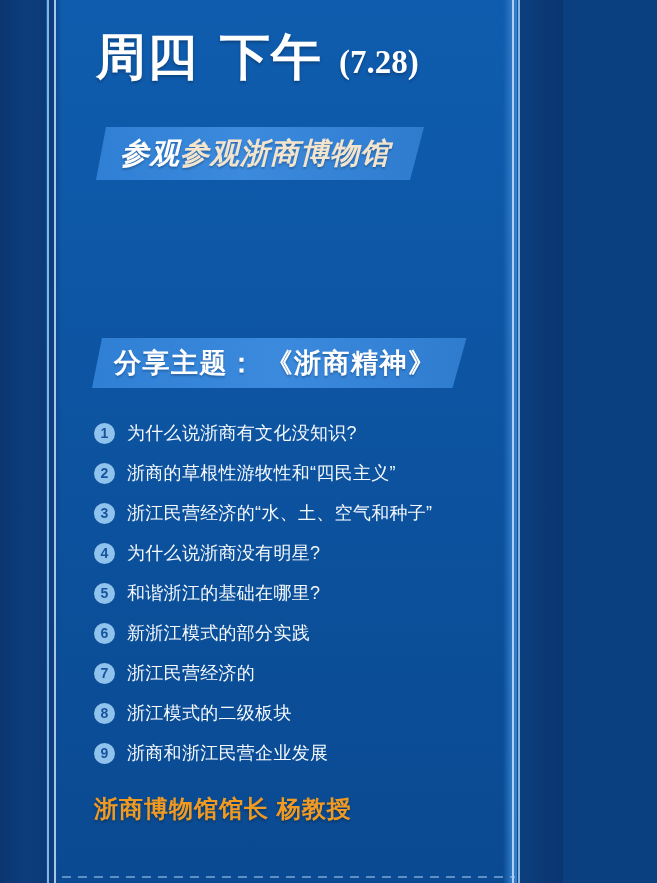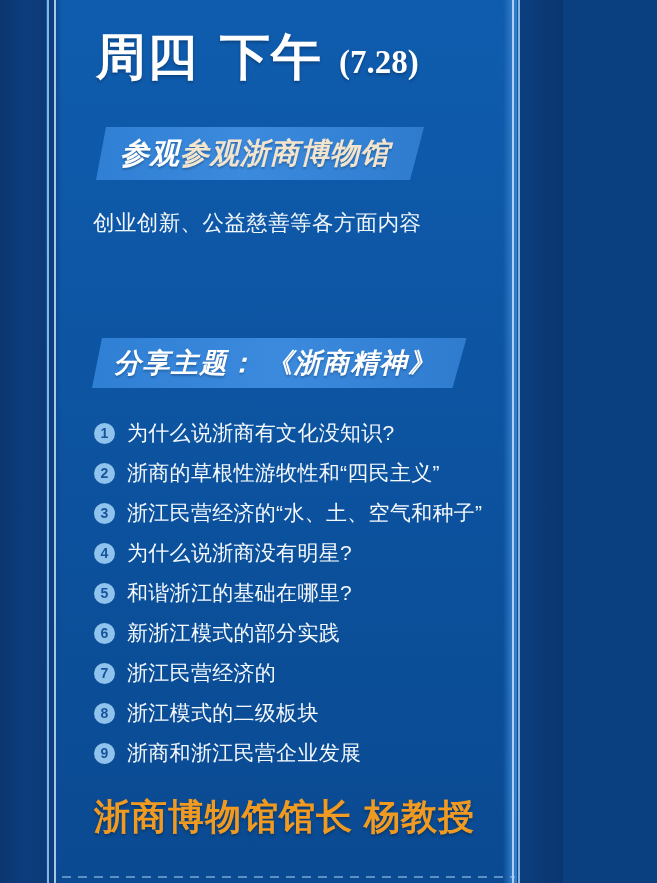--- a/index.html
+++ b/index.html
@@ -136,21 +136,21 @@
     height:50px;
     padding:0 30px 0 22px;
     display:flex; align-items:center;
     background: linear-gradient(90deg,#2f7fd4 0%, #3b8ade 50%, #2f7ccf 100%);
     clip-path: polygon(10px 0, 100% 0, calc(100% - 14px) 100%, 0 100%);
     white-space:nowrap;
     box-shadow: 0 2px 6px rgba(0,0,0,.18);
   }
   .banner-topic .bt-text {
     font-size:27px; font-weight:bold; color:#ffffff;
-    font-style:italic; letter-spacing:1.5px;
+    letter-spacing:1.5px;
     text-shadow:0 2px 2px rgba(0,0,0,.22);
   }
 
   
   .topic-list {
     position:absolute;
     left:32px; top:413px;
     width:505px;
     list-style:none;
   }
@@ -166,31 +166,31 @@
     border-radius:50%;
     background:#8fc2ec;
     color:#16539c;
     font-size:14px;
     font-weight:bold;
     display:flex; align-items:center; justify-content:center;
     margin-right:12px;
     line-height:1;
   }
   .topic-text {
-    font-size:21px;
+    font-size:18px;
     color:#f4f9fd;
     letter-spacing:.3px;
     text-align:right;
   }
 
   
   .speaker {
     position:absolute;
     left:32px; top:793px;
-    font-size:36px;
+    font-size:24px;
     font-weight:bold;
     color:#f09a21;
     letter-spacing:1px;
     white-space:nowrap;
     text-shadow:0 2px 3px rgba(0,0,0,.28);
   }
 
   
   .bottom-rule {
     position:absolute;
@@ -226,21 +226,20 @@
       <span class="title-main">下午</span>
       <span class="title-date">(7.28)</span>
     </div>
 
     <div class="banner-visit">
       <span class="bv-white">参观</span>
       <span class="bv-cream">参观浙商博物馆</span>
     </div>
 
     <div class="desc">
-      <div>创业创新、公益慈善等各方面内容</div>
     </div>
 
     <div class="banner-topic">
       <span class="bt-text">分享主题： 《浙商精神》</span>
     </div>
 
     <ul class="topic-list" id="topic-list">
         <li class="topic-item">
           <span class="num-badge">1</span>
           <span class="topic-text">为什么说浙商有文化没知识?</span>

